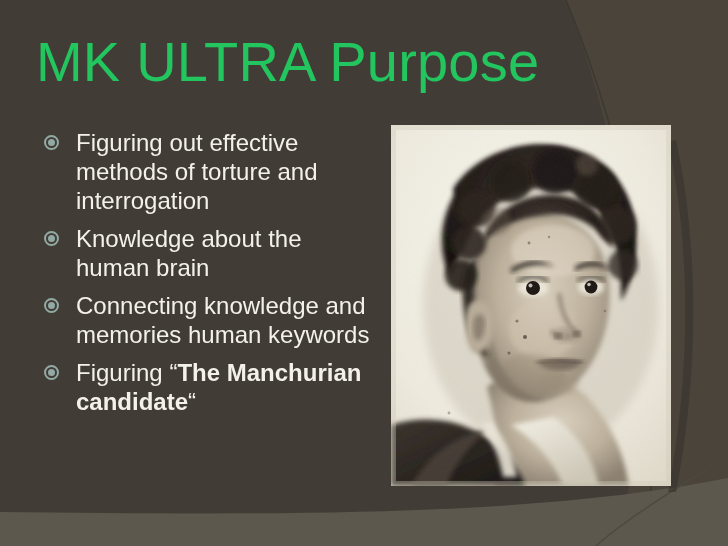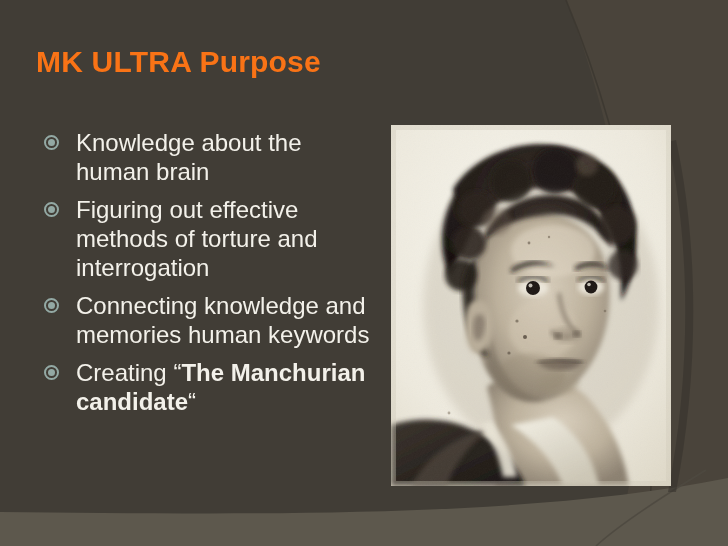--- a/index.html
+++ b/index.html
@@ -20,24 +20,24 @@
   
   .bg-layer { position: absolute; inset: 0; overflow: hidden; pointer-events: none; }
   .bg-layer svg { position: absolute; left: 0; top: 0; }
 
   
   #title {
     position: absolute;
     left: 36px;
     top: 34px;
     width: 640px;
-    font-size: 30px;
+    font-size: 56px;
     line-height: 56px;
-    font-weight: 700;
-    color: #f97316;
+    font-weight: 400;
+    color: #22c55e;
     letter-spacing: 0.2px;
     white-space: nowrap;
   }
 
   
   #bullets {
     position: absolute;
     left: 42px;
     top: 128px;
     width: 330px;
@@ -112,33 +112,33 @@
 
       <path d="M676 140 C700 250 698 380 676 492 L668 492 C690 380 692 250 668 142 Z" fill="#35312b" opacity="0.55"></path>
     </svg>
   </div>
 
   <div id="title">MK ULTRA Purpose</div>
 
   <ul id="bullets">
     <li class="bullet-row">
       <span class="bullet-icon"></span>
+      <span class="bullet-text">Figuring out effective methods of torture and interrogation</span>
+    </li>
+    <li class="bullet-row">
+      <span class="bullet-icon"></span>
       <span class="bullet-text">Knowledge about the human brain</span>
     </li>
     <li class="bullet-row">
       <span class="bullet-icon"></span>
-      <span class="bullet-text">Figuring out effective methods of torture and interrogation</span>
-    </li>
-    <li class="bullet-row">
-      <span class="bullet-icon"></span>
       <span class="bullet-text">Connecting knowledge and memories human keywords</span>
     </li>
     <li class="bullet-row">
       <span class="bullet-icon"></span>
-      <span class="bullet-text"><span>Creating “</span><b>The Manchurian candidate</b><span>“</span></span>
+      <span class="bullet-text"><span>Figuring “</span><b>The Manchurian candidate</b><span>“</span></span>
     </li>
   </ul>
 
   <div id="photo-frame">
     <svg viewBox="0 0 280 361" xmlns="http://www.w3.org/2000/svg" preserveAspectRatio="none">
       <defs>
         <radialGradient id="paperG" cx="45%" cy="35%" r="85%">
           <stop offset="0%" stop-color="#f7f5ec"></stop>
           <stop offset="62%" stop-color="#eeeade"></stop>
           <stop offset="100%" stop-color="#ded8c7"></stop>

